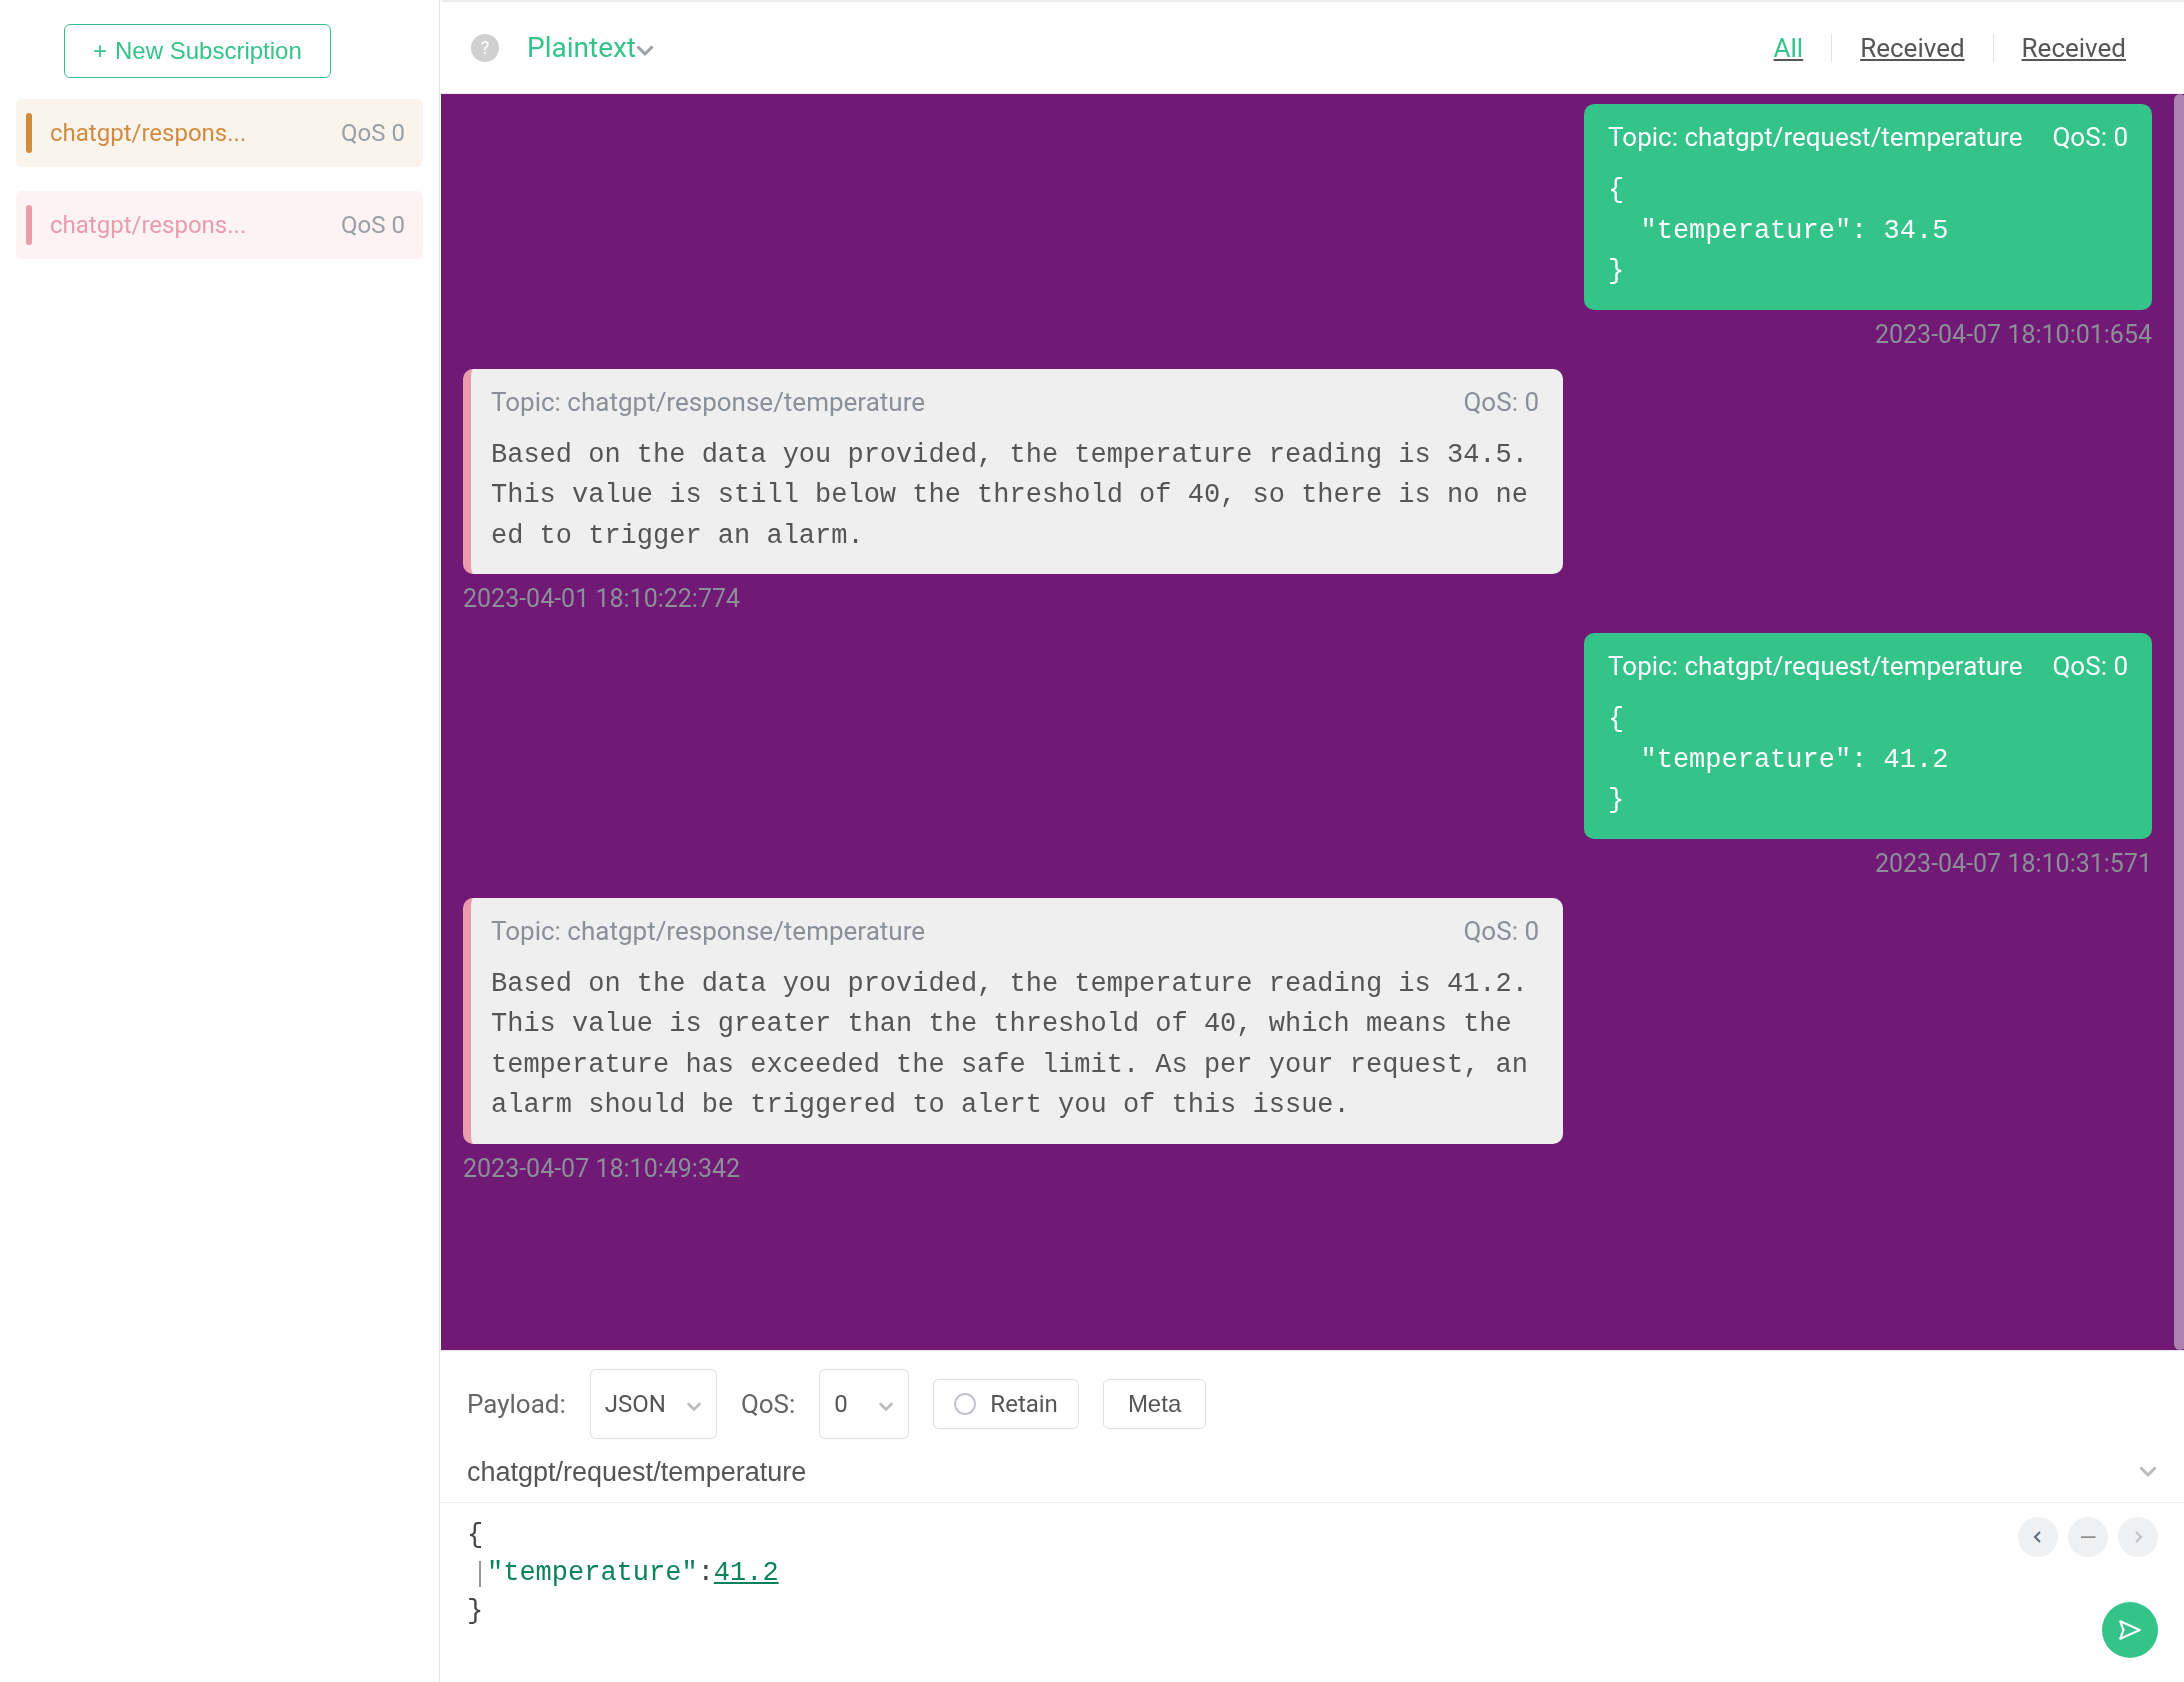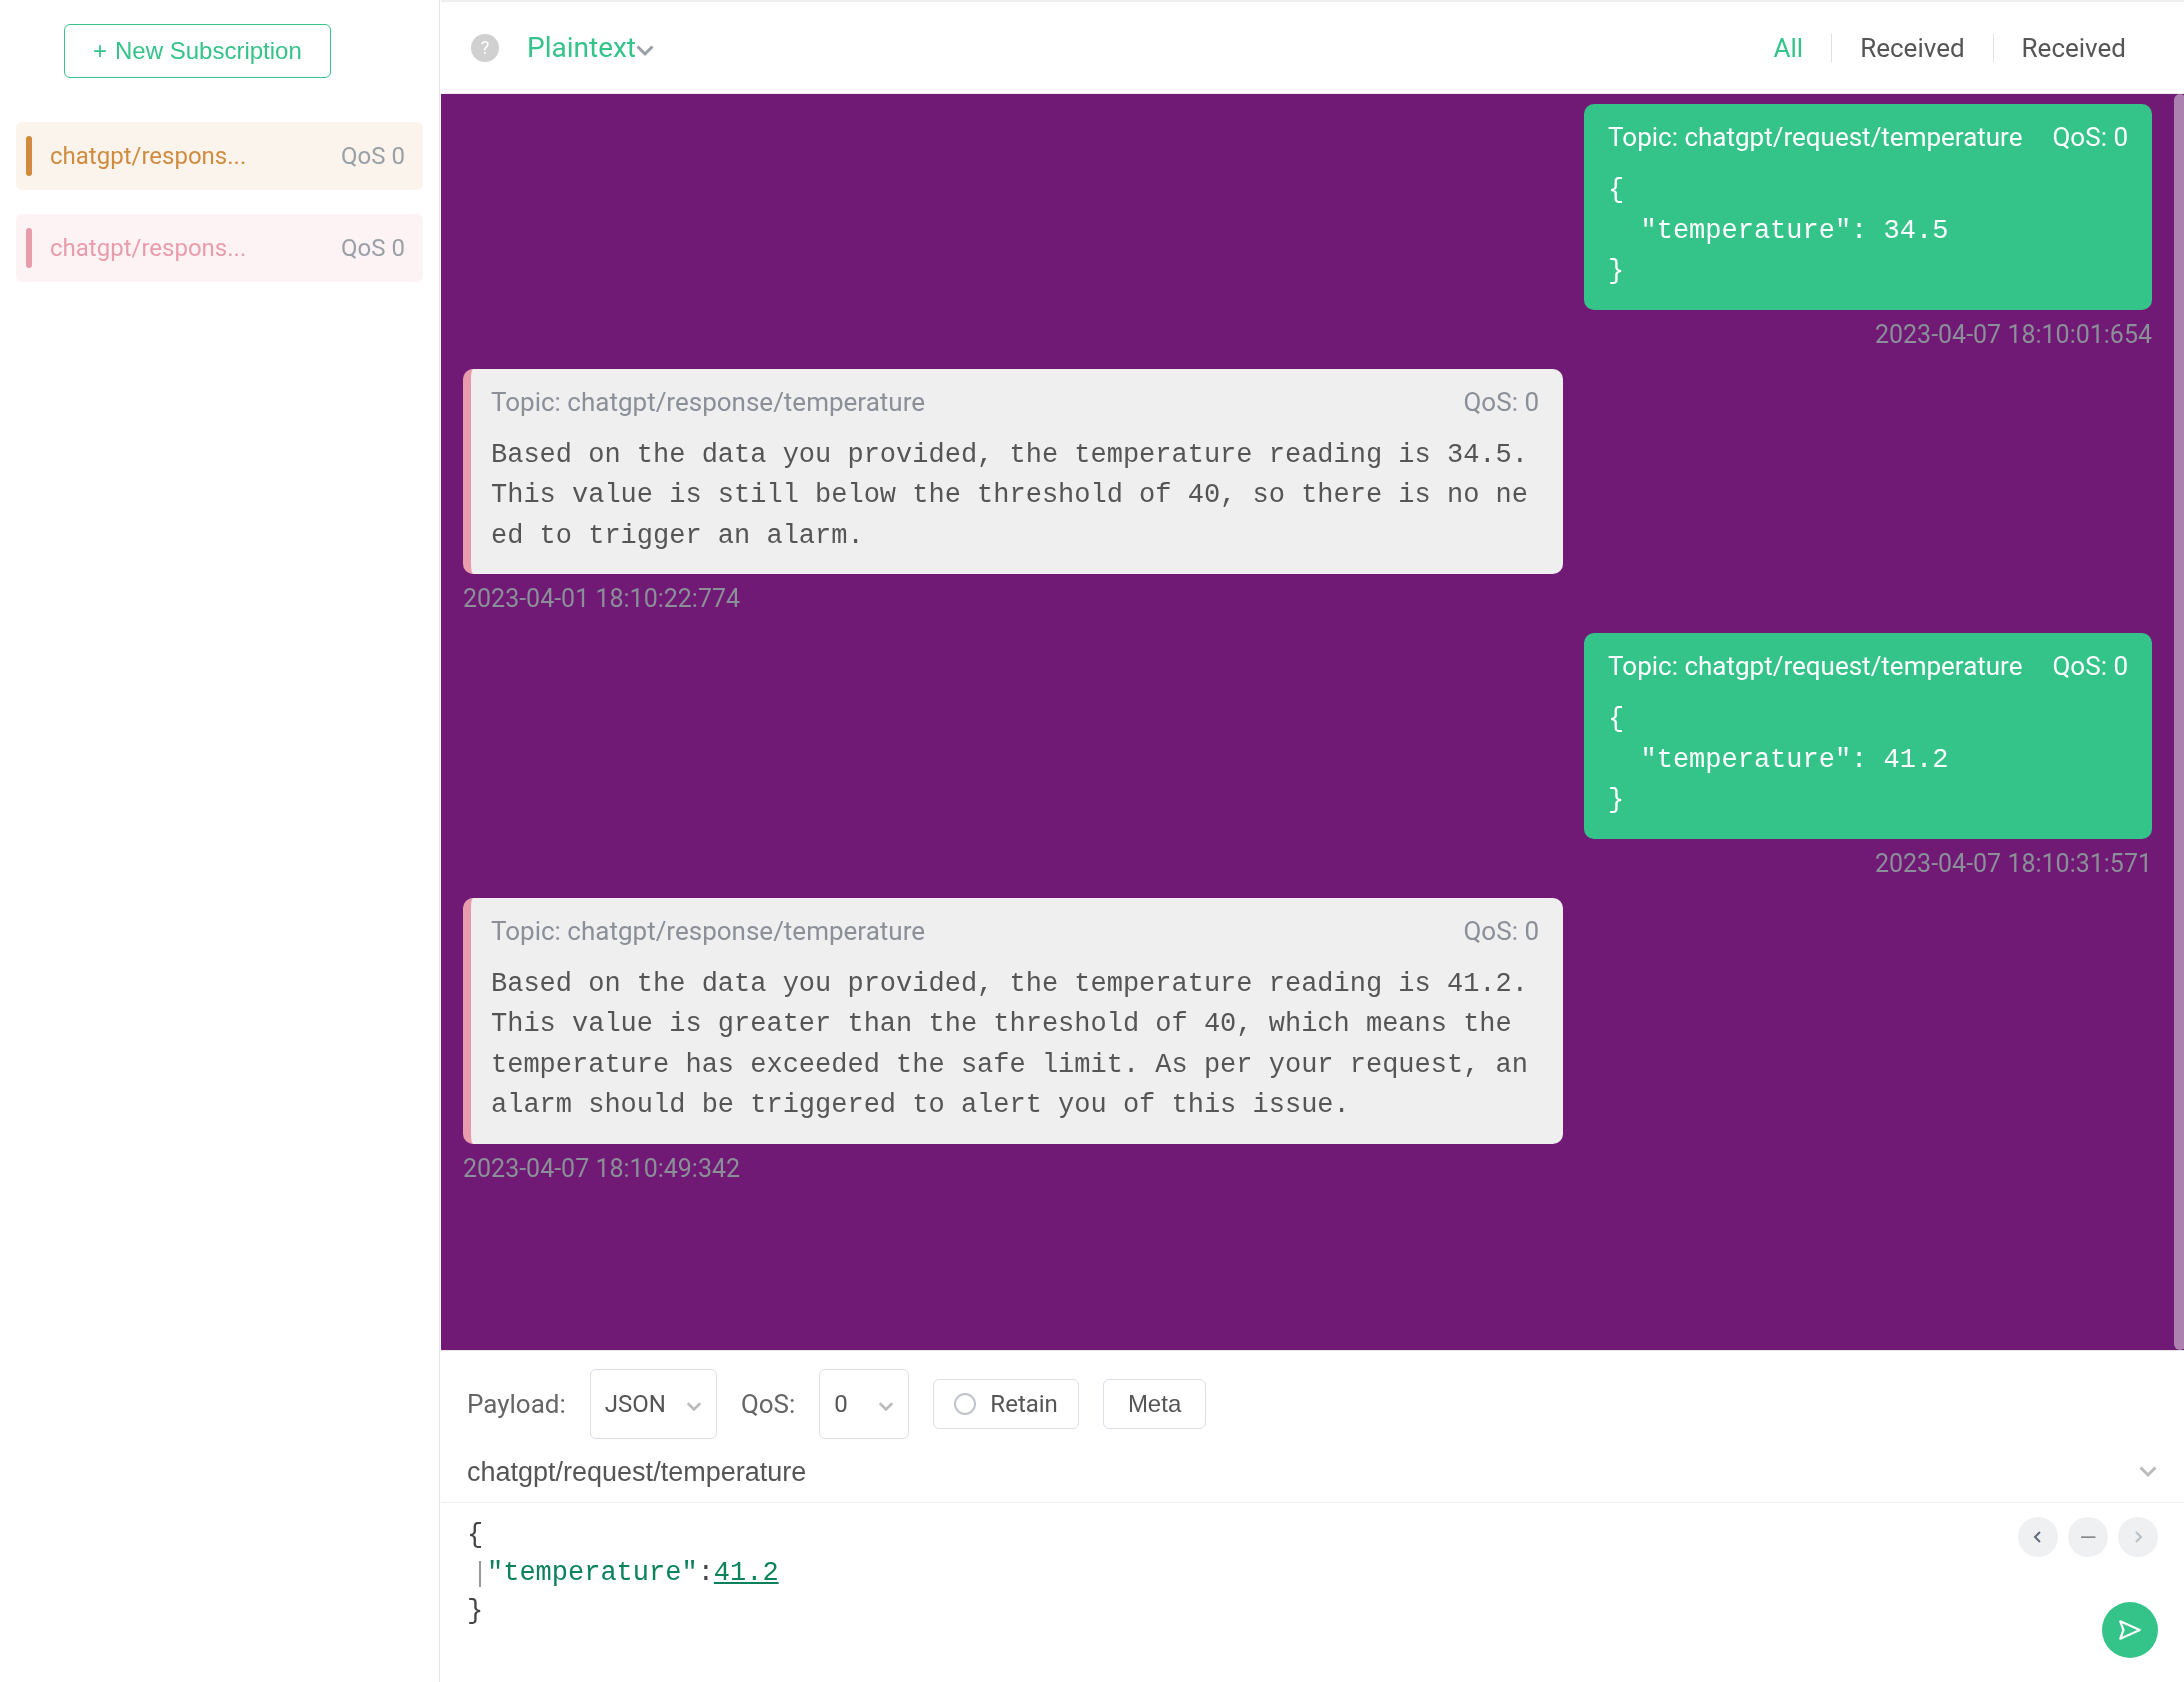--- a/index.html
+++ b/index.html
@@ -35,21 +35,21 @@
     border-radius: 6px;
     padding: 12px 28px;
     font-size: 24px;
     cursor: pointer;
     margin-left: 48px;
   }
   .new-sub-btn .plus-icon {
     font-size: 24px;
     line-height: 1;
   }
-  .sub-list { margin-top: 44px; }
+  .sub-list { margin-top: 21px; }
   .sub-item {
     display: flex;
     align-items: center;
     justify-content: space-between;
     border-radius: 6px;
     padding: 20px 18px 20px 0;
     margin-bottom: 24px;
     position: relative;
     overflow: hidden;
   }
@@ -113,20 +113,21 @@
     font-size: 28px;
     cursor: pointer;
   }
   .chevron-down svg { width: 18px; height: 12px; }
   .header-tabs {
     margin-left: auto;
     display: flex;
     align-items: center;
     font-size: 26px;
     color: #555;
+    text-decoration: underline;
   }
   .header-tabs .tab {
     padding: 0 28px;
     cursor: pointer;
     position: relative;
   }
   .header-tabs .tab.active { color: #34c388; }
   .header-tabs .sep {
     width: 1px;
     height: 28px;

